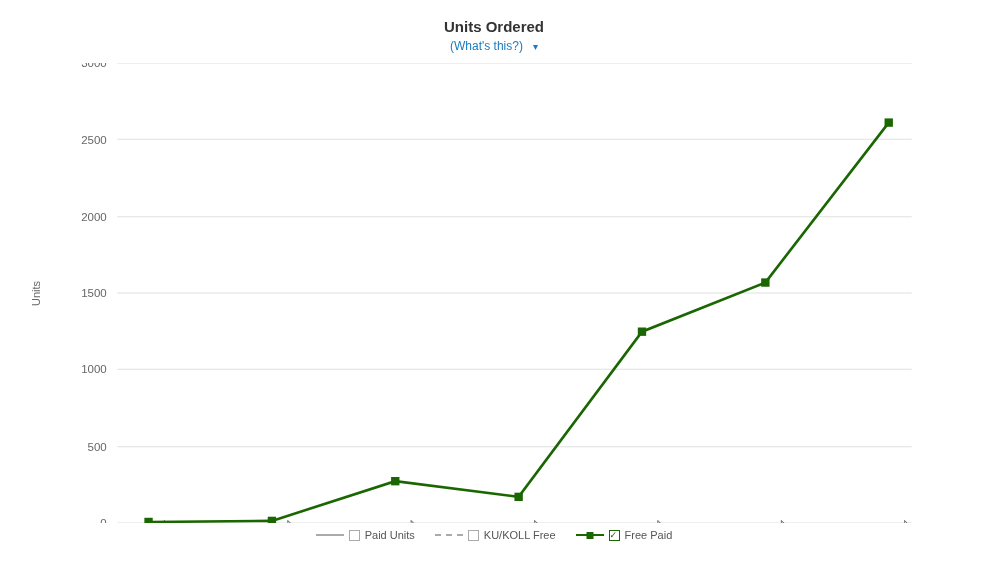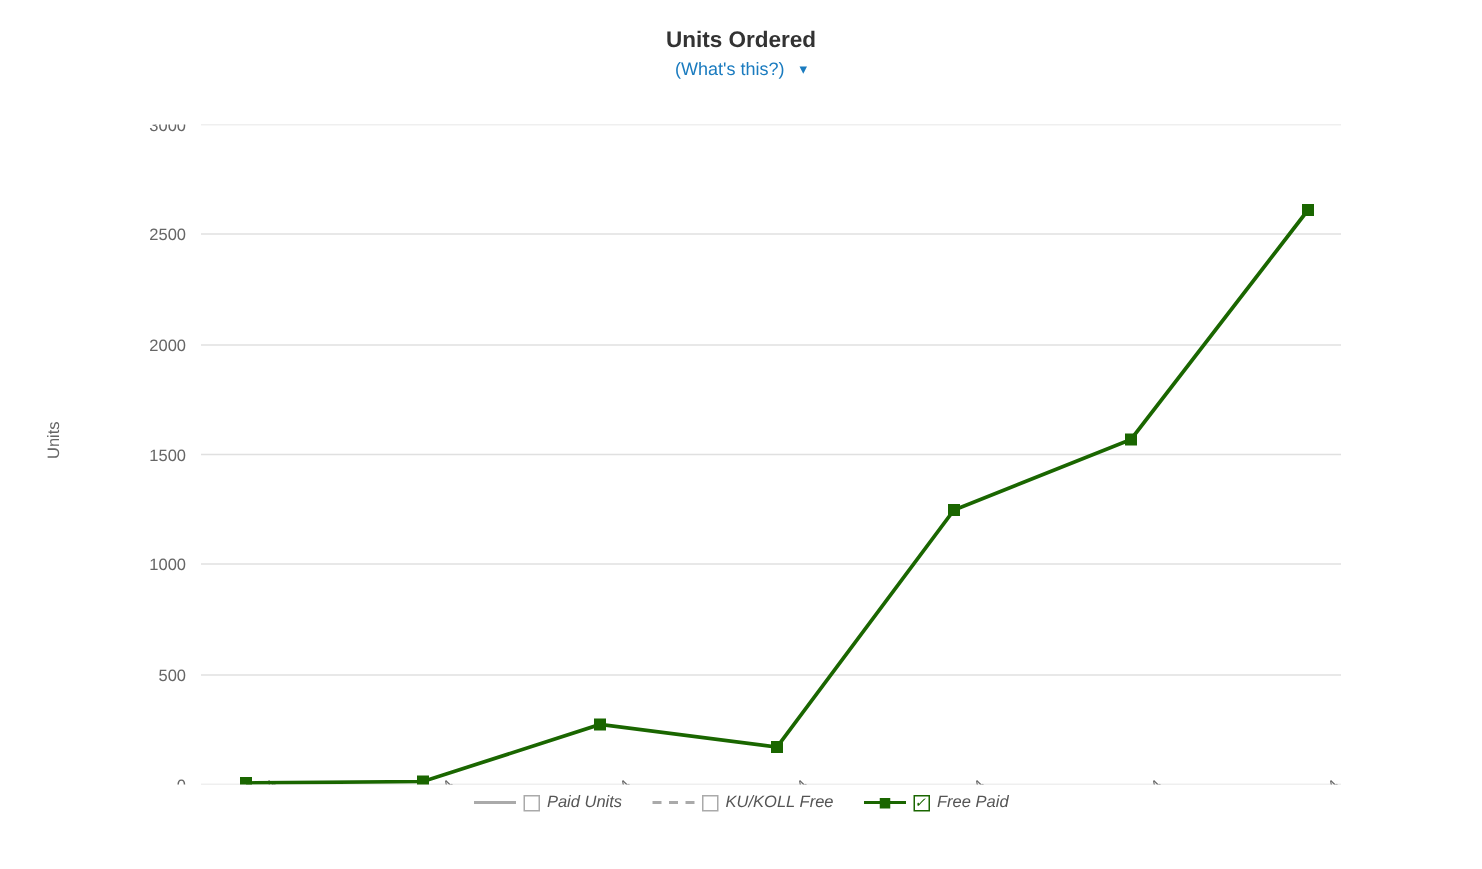--- a/index.html
+++ b/index.html
@@ -52,31 +52,29 @@
       color: #666;
       display: flex;
       align-items: center;
       justify-content: center;
       padding-right: 4px;
       width: 20px;
     }
     .chart-inner {
       flex: 1;
       position: relative;
-      margin-top: 20px;
     }
     .legend {
       display: flex;
       align-items: center;
       justify-content: center;
       gap: 20px;
       margin-top: 6px;
       font-size: 11px;
       color: #555;
-      font-style: italic;
     }
     .legend-item {
       display: flex;
       align-items: center;
       gap: 5px;
     }
     .legend-line-paid {
       width: 28px;
       height: 2px;
       background: #aaa;

